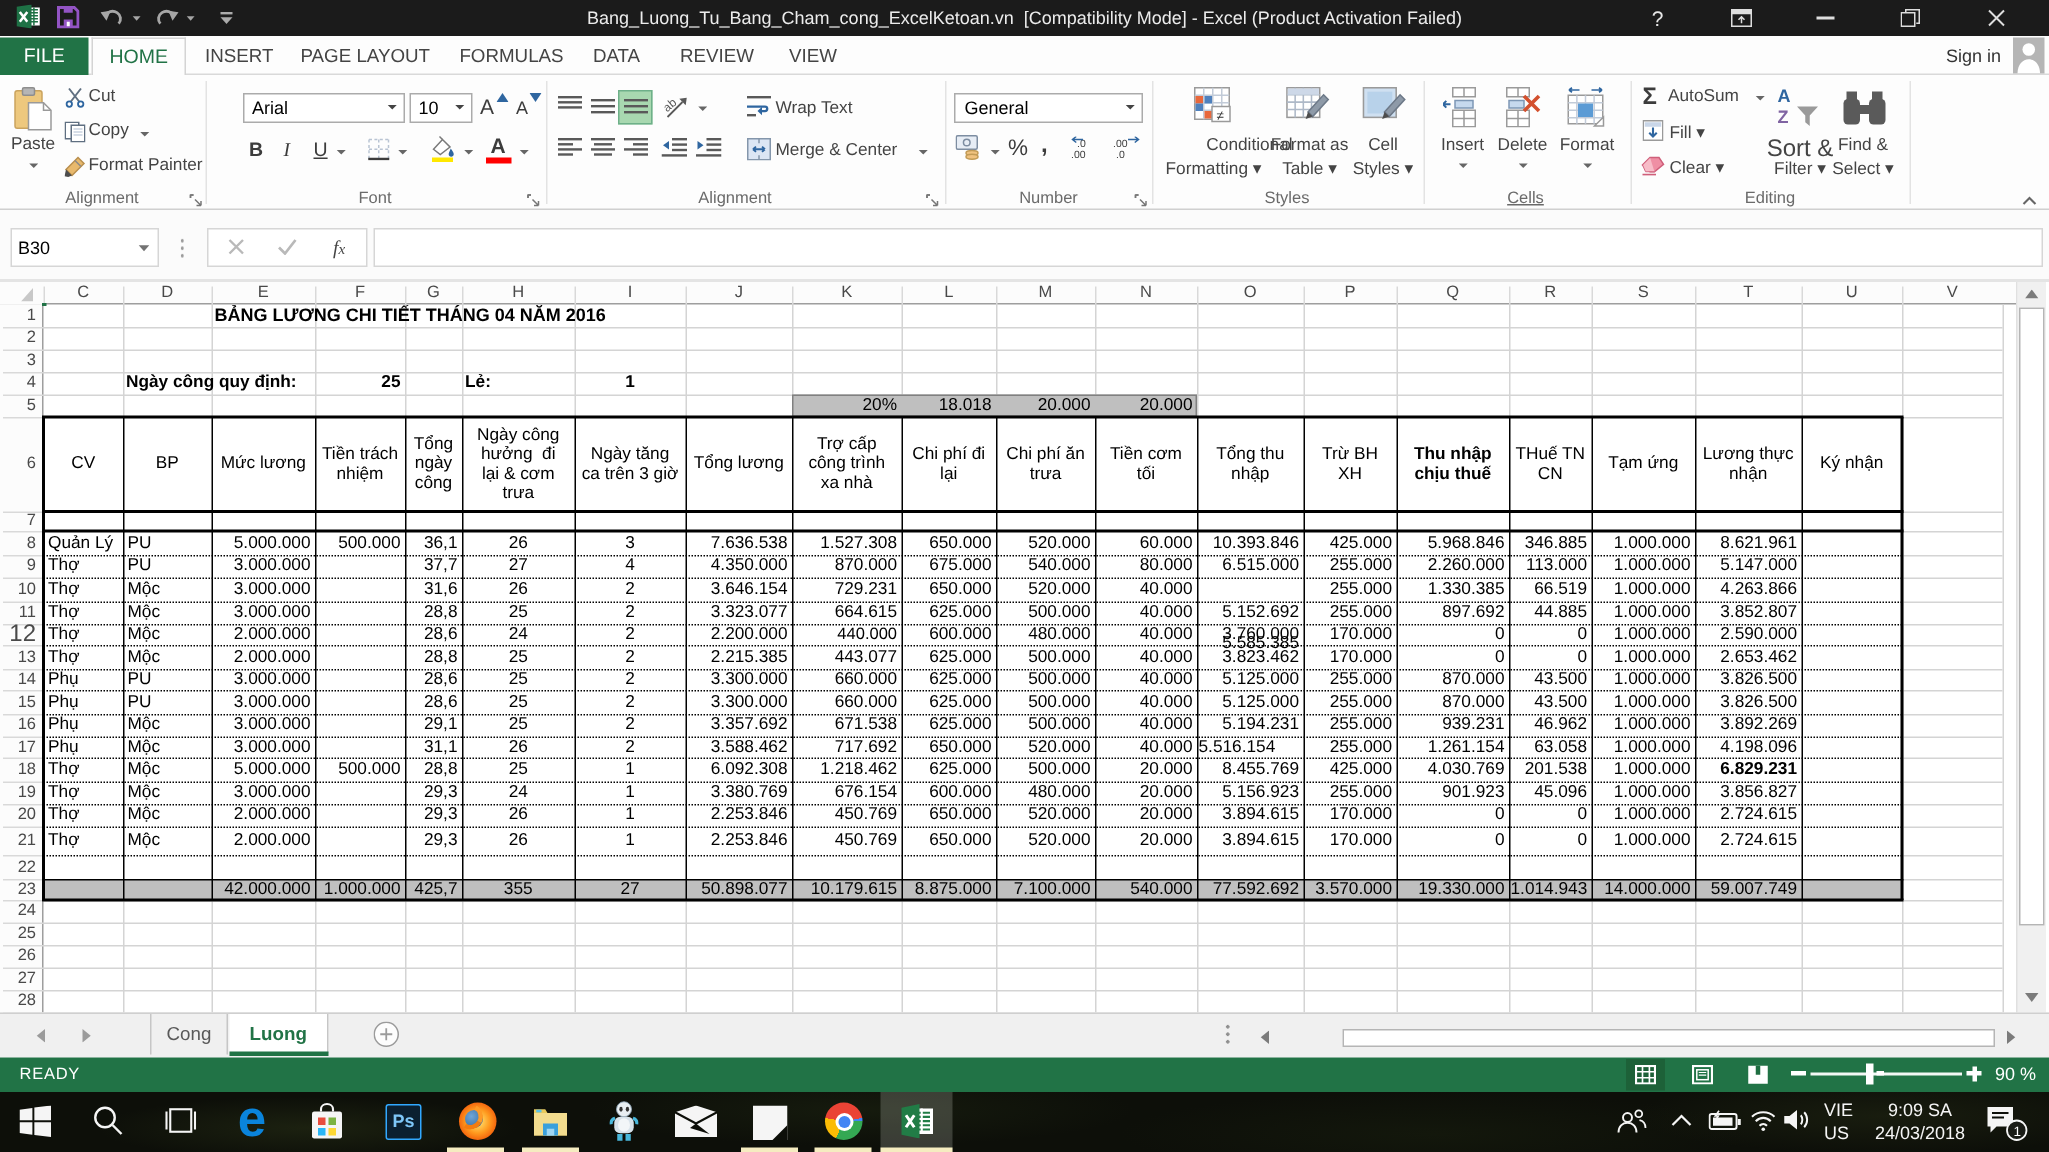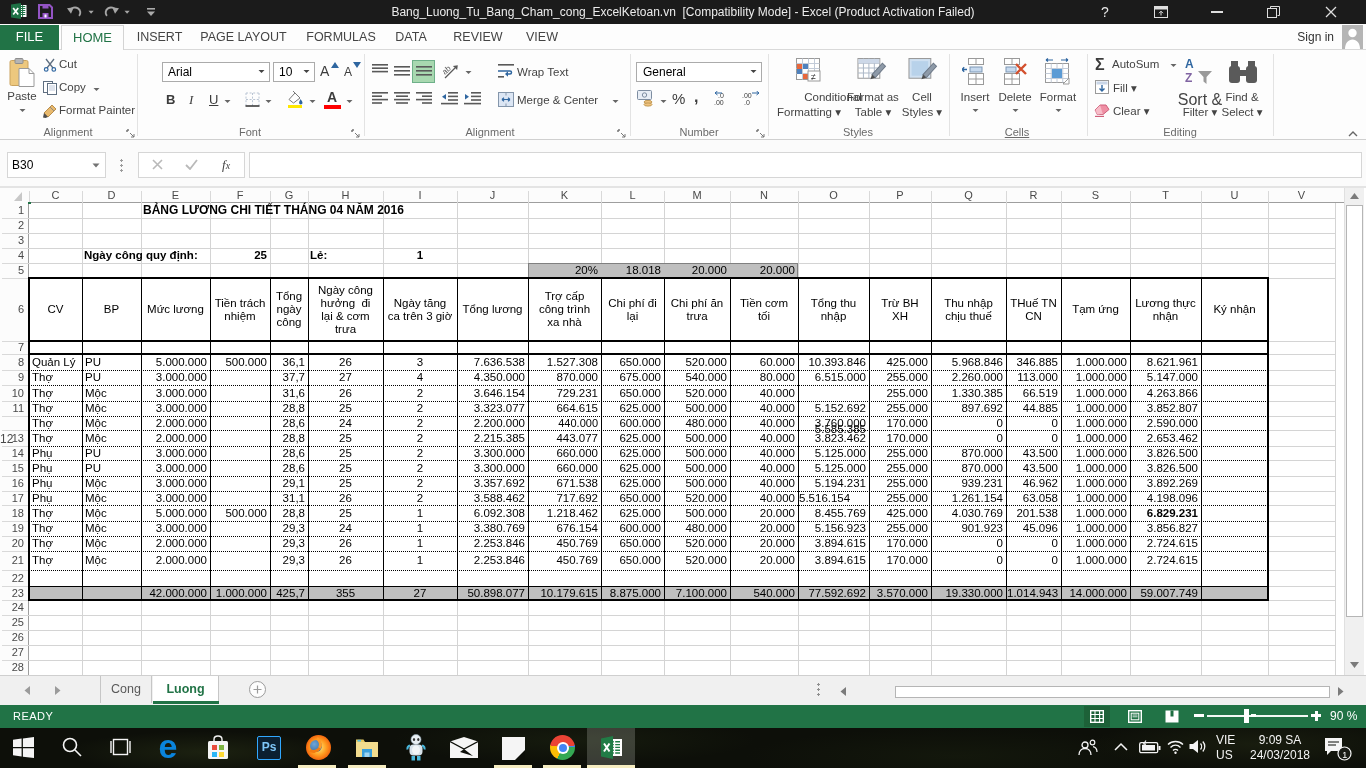--- a/index.html
+++ b/index.html
@@ -459,21 +459,21 @@
 <div class="a" style="left:0;top:341px;width:24px;height:13px;font-size:11px;color:#494949;text-align:right;line-height:13px;">7</div>
 <div class="a" style="left:2px;top:354px;width:27px;height:1px;background:#d9d9d9;"></div>
 <div class="a" style="left:0;top:354px;width:24px;height:16px;font-size:11px;color:#494949;text-align:right;line-height:16px;">8</div>
 <div class="a" style="left:2px;top:370px;width:27px;height:1px;background:#d9d9d9;"></div>
 <div class="a" style="left:0;top:370px;width:24px;height:15px;font-size:11px;color:#494949;text-align:right;line-height:15px;">9</div>
 <div class="a" style="left:2px;top:385px;width:27px;height:1px;background:#d9d9d9;"></div>
 <div class="a" style="left:0;top:385px;width:24px;height:16px;font-size:11px;color:#494949;text-align:right;line-height:16px;">10</div>
 <div class="a" style="left:2px;top:401px;width:27px;height:1px;background:#d9d9d9;"></div>
 <div class="a" style="left:0;top:401px;width:24px;height:15px;font-size:11px;color:#494949;text-align:right;line-height:15px;">11</div>
 <div class="a" style="left:2px;top:416px;width:27px;height:1px;background:#d9d9d9;"></div>
-<div class="a" style="left:0;top:416px;width:24px;height:14px;font-size:12px;color:#494949;line-height:14px;margin-top:16px;">12</div>
+<div class="a" style="left:0;top:416px;width:24px;height:14px;font-size:16px;color:#494949;text-align:right;line-height:14px;">12</div>
 <div class="a" style="left:2px;top:430px;width:27px;height:1px;background:#d9d9d9;"></div>
 <div class="a" style="left:0;top:430px;width:24px;height:16px;font-size:11px;color:#494949;text-align:right;line-height:16px;">13</div>
 <div class="a" style="left:2px;top:446px;width:27px;height:1px;background:#d9d9d9;"></div>
 <div class="a" style="left:0;top:446px;width:24px;height:14px;font-size:11px;color:#494949;text-align:right;line-height:14px;">14</div>
 <div class="a" style="left:2px;top:460px;width:27px;height:1px;background:#d9d9d9;"></div>
 <div class="a" style="left:0;top:460px;width:24px;height:16px;font-size:11px;color:#494949;text-align:right;line-height:16px;">15</div>
 <div class="a" style="left:2px;top:476px;width:27px;height:1px;background:#d9d9d9;"></div>
 <div class="a" style="left:0;top:476px;width:24px;height:15px;font-size:11px;color:#494949;text-align:right;line-height:15px;">16</div>
 <div class="a" style="left:2px;top:491px;width:27px;height:1px;background:#d9d9d9;"></div>
 <div class="a" style="left:0;top:491px;width:24px;height:14px;font-size:11px;color:#494949;text-align:right;line-height:14px;">17</div>
@@ -607,21 +607,21 @@
 <div class="a" style="left:270px;top:278px;width:38px;height:63px;display:flex;align-items:center;justify-content:center;text-align:center;font-size:11.5px;line-height:13px;color:#000;">Tổng<br>ngày<br>công</div>
 <div class="a" style="left:308px;top:278px;width:75px;height:63px;display:flex;align-items:center;justify-content:center;text-align:center;font-size:11.5px;line-height:13px;color:#000;">Ngày công<br>hưởng&nbsp; đi<br>lại &amp; cơm<br>trưa</div>
 <div class="a" style="left:383px;top:278px;width:74px;height:63px;display:flex;align-items:center;justify-content:center;text-align:center;font-size:11.5px;line-height:13px;color:#000;">Ngày tăng<br>ca trên 3 giờ</div>
 <div class="a" style="left:457px;top:278px;width:71px;height:63px;display:flex;align-items:center;justify-content:center;text-align:center;font-size:11.5px;line-height:13px;color:#000;">Tổng lương</div>
 <div class="a" style="left:528px;top:278px;width:73px;height:63px;display:flex;align-items:center;justify-content:center;text-align:center;font-size:11.5px;line-height:13px;color:#000;">Trợ cấp<br>công trình<br>xa nhà</div>
 <div class="a" style="left:601px;top:278px;width:63px;height:63px;display:flex;align-items:center;justify-content:center;text-align:center;font-size:11.5px;line-height:13px;color:#000;">Chi phí đi<br>lại</div>
 <div class="a" style="left:664px;top:278px;width:66px;height:63px;display:flex;align-items:center;justify-content:center;text-align:center;font-size:11.5px;line-height:13px;color:#000;">Chi phí ăn<br>trưa</div>
 <div class="a" style="left:730px;top:278px;width:68px;height:63px;display:flex;align-items:center;justify-content:center;text-align:center;font-size:11.5px;line-height:13px;color:#000;">Tiền cơm<br>tối</div>
 <div class="a" style="left:798px;top:278px;width:71px;height:63px;display:flex;align-items:center;justify-content:center;text-align:center;font-size:11.5px;line-height:13px;color:#000;">Tổng thu<br>nhập</div>
 <div class="a" style="left:869px;top:278px;width:62px;height:63px;display:flex;align-items:center;justify-content:center;text-align:center;font-size:11.5px;line-height:13px;color:#000;">Trừ BH<br>XH</div>
-<div class="a" style="left:931px;top:278px;width:75px;height:63px;display:flex;align-items:center;justify-content:center;text-align:center;font-size:11.5px;line-height:13px;color:#000;">Thu nhập<br>chịu thuế</div>
+<div class="a" style="left:931px;top:278px;width:75px;height:63px;display:flex;align-items:center;justify-content:center;text-align:center;font-size:11.5px;line-height:13px;color:#000;font-weight:bold;">Thu nhập<br>chịu thuế</div>
 <div class="a" style="left:1006px;top:278px;width:55px;height:63px;display:flex;align-items:center;justify-content:center;text-align:center;font-size:11.5px;line-height:13px;color:#000;">THuế TN<br>CN</div>
 <div class="a" style="left:1061px;top:278px;width:69px;height:63px;display:flex;align-items:center;justify-content:center;text-align:center;font-size:11.5px;line-height:13px;color:#000;">Tạm ứng</div>
 <div class="a" style="left:1130px;top:278px;width:71px;height:63px;display:flex;align-items:center;justify-content:center;text-align:center;font-size:11.5px;line-height:13px;color:#000;">Lương thực<br>nhận</div>
 <div class="a" style="left:1201px;top:278px;width:67px;height:63px;display:flex;align-items:center;justify-content:center;text-align:center;font-size:11.5px;line-height:13px;color:#000;">Ký nhận</div>
 <div class="ct" style="left:30px;top:354px;width:49px;height:16px;line-height:16px;font-size:11.5px;padding-left:2px;">Quản Lý</div>
 <div class="ct" style="left:83px;top:354px;width:55px;height:16px;line-height:16px;font-size:11.5px;padding-left:2px;">PU</div>
 <div class="ct" style="left:142px;top:354px;width:65px;height:16px;line-height:16px;font-size:11.5px;text-align:right;">5.000.000</div>
 <div class="ct" style="left:211px;top:354px;width:56px;height:16px;line-height:16px;font-size:11.5px;text-align:right;">500.000</div>
 <div class="ct" style="left:271px;top:354px;width:34px;height:16px;line-height:16px;font-size:11.5px;text-align:right;">36,1</div>
 <div class="ct" style="left:309px;top:354px;width:71px;height:16px;line-height:16px;font-size:11.5px;text-align:center;width:75px;left:308px;">26</div>

